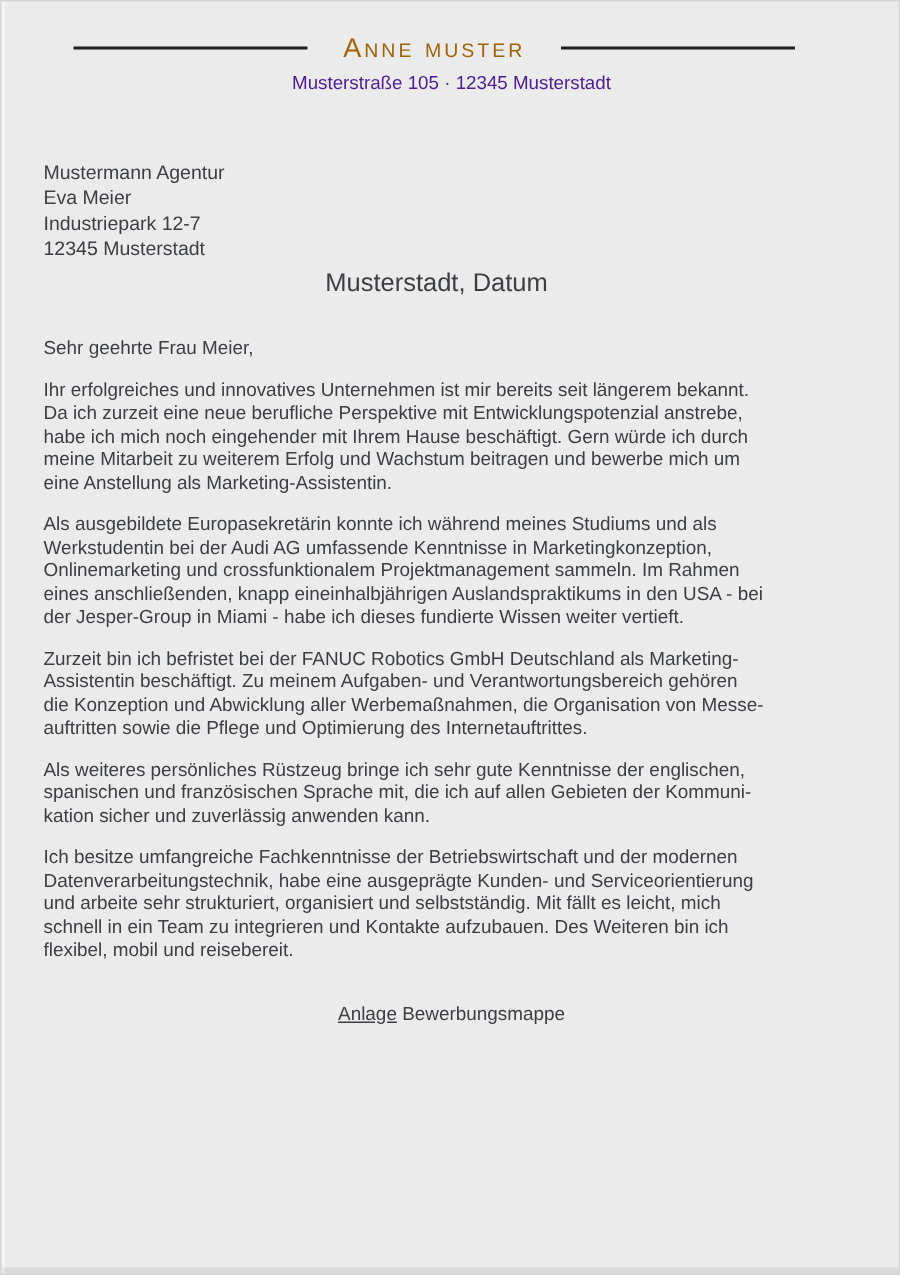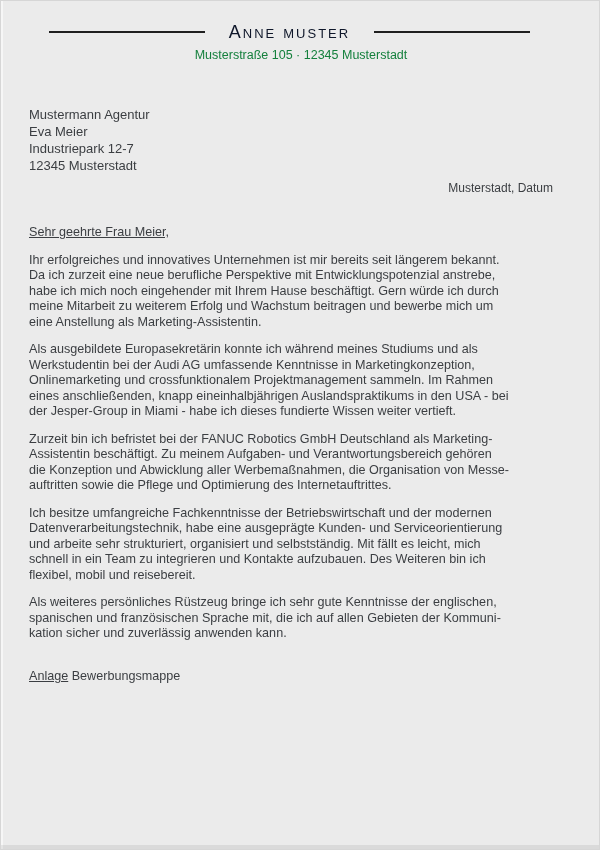--- a/index.html
+++ b/index.html
@@ -25,58 +25,58 @@
     margin: 21px 43px 0 20px;
   }
   .rule { flex: 1; height: 2px; background: #1f1f1f; }
   .sender-name {
     margin: 0;
     font-size: 18px;
     line-height: 20px;
     font-weight: 400;
     font-variant: small-caps;
     letter-spacing: 2px;
-    color: #0f172a;
+    color: #a16207;
     white-space: nowrap;
   }
   .contact {
     text-align: center;
-    color: #15803d;
+    color: #4c1d95;
     font-size: 12.5px;
     line-height: 16px;
   }
   .contact.first { margin-top: 5px; }
   .phone-glyph { font-size: 12px; }
 
   
   .recipient {
     margin-top: 43px;
     font-size: 13px;
     line-height: 17px;
     white-space: pre-line;
   }
   .dateline {
-    text-align: right;
+    text-align: center;
     margin: 6px 20px 0 0;
-    font-size: 12px;
+    font-size: 17px;
     line-height: 17px;
   }
   .subject { margin-top: 9px; font-size: 13px; line-height: 17px; }
   .subject .title { font-weight: bold; }
   .subject .ref em { font-style: italic; }
 
   
   .bodytext p {
     margin: 12px 0 0 0;
     font-size: 12.6px;
     line-height: 15.5px;
     white-space: pre-line;
   }
-  .bodytext p.salutation { margin-top: 28px; text-decoration: underline; }
-  .enclosure { margin-top: 27px; font-size: 12.6px; line-height: 15.5px; }
+  .bodytext p.salutation { margin-top: 28px; }
+  .enclosure { margin-top: 27px; font-size: 12.6px; line-height: 15.5px; text-align: center; }
   .enclosure .label { text-decoration: underline; }
 </style>
 </head>
 <body>
 
 <div class="page">
   <div class="inner">
 
     <header>
       <div class="name-row">
@@ -106,28 +106,28 @@
 eine Anstellung als Marketing-Assistentin.</p>
       <p>Als ausgebildete Europasekretärin konnte ich während meines Studiums und als
 Werkstudentin bei der Audi AG umfassende Kenntnisse in Marketingkonzeption,
 Onlinemarketing und crossfunktionalem Projektmanagement sammeln. Im Rahmen
 eines anschließenden, knapp eineinhalbjährigen Auslandspraktikums in den USA - bei
 der Jesper-Group in Miami - habe ich dieses fundierte Wissen weiter vertieft.</p>
       <p>Zurzeit bin ich befristet bei der FANUC Robotics GmbH Deutschland als Marketing-
 Assistentin beschäftigt. Zu meinem Aufgaben- und Verantwortungsbereich gehören
 die Konzeption und Abwicklung aller Werbemaßnahmen, die Organisation von Messe-
 auftritten sowie die Pflege und Optimierung des Internetauftrittes.</p>
+      <p>Als weiteres persönliches Rüstzeug bringe ich sehr gute Kenntnisse der englischen,
+spanischen und französischen Sprache mit, die ich auf allen Gebieten der Kommuni-
+kation sicher und zuverlässig anwenden kann.</p>
       <p>Ich besitze umfangreiche Fachkenntnisse der Betriebswirtschaft und der modernen
 Datenverarbeitungstechnik, habe eine ausgeprägte Kunden- und Serviceorientierung
 und arbeite sehr strukturiert, organisiert und selbstständig. Mit fällt es leicht, mich
 schnell in ein Team zu integrieren und Kontakte aufzubauen. Des Weiteren bin ich
 flexibel, mobil und reisebereit.</p>
-      <p>Als weiteres persönliches Rüstzeug bringe ich sehr gute Kenntnisse der englischen,
-spanischen und französischen Sprache mit, die ich auf allen Gebieten der Kommuni-
-kation sicher und zuverlässig anwenden kann.</p>
     </div>
 
     <div class="enclosure">
       <span class="label">Anlage</span><span> Bewerbungsmappe</span>
     </div>
 
   </div>
 </div>
 
 </body></html>

